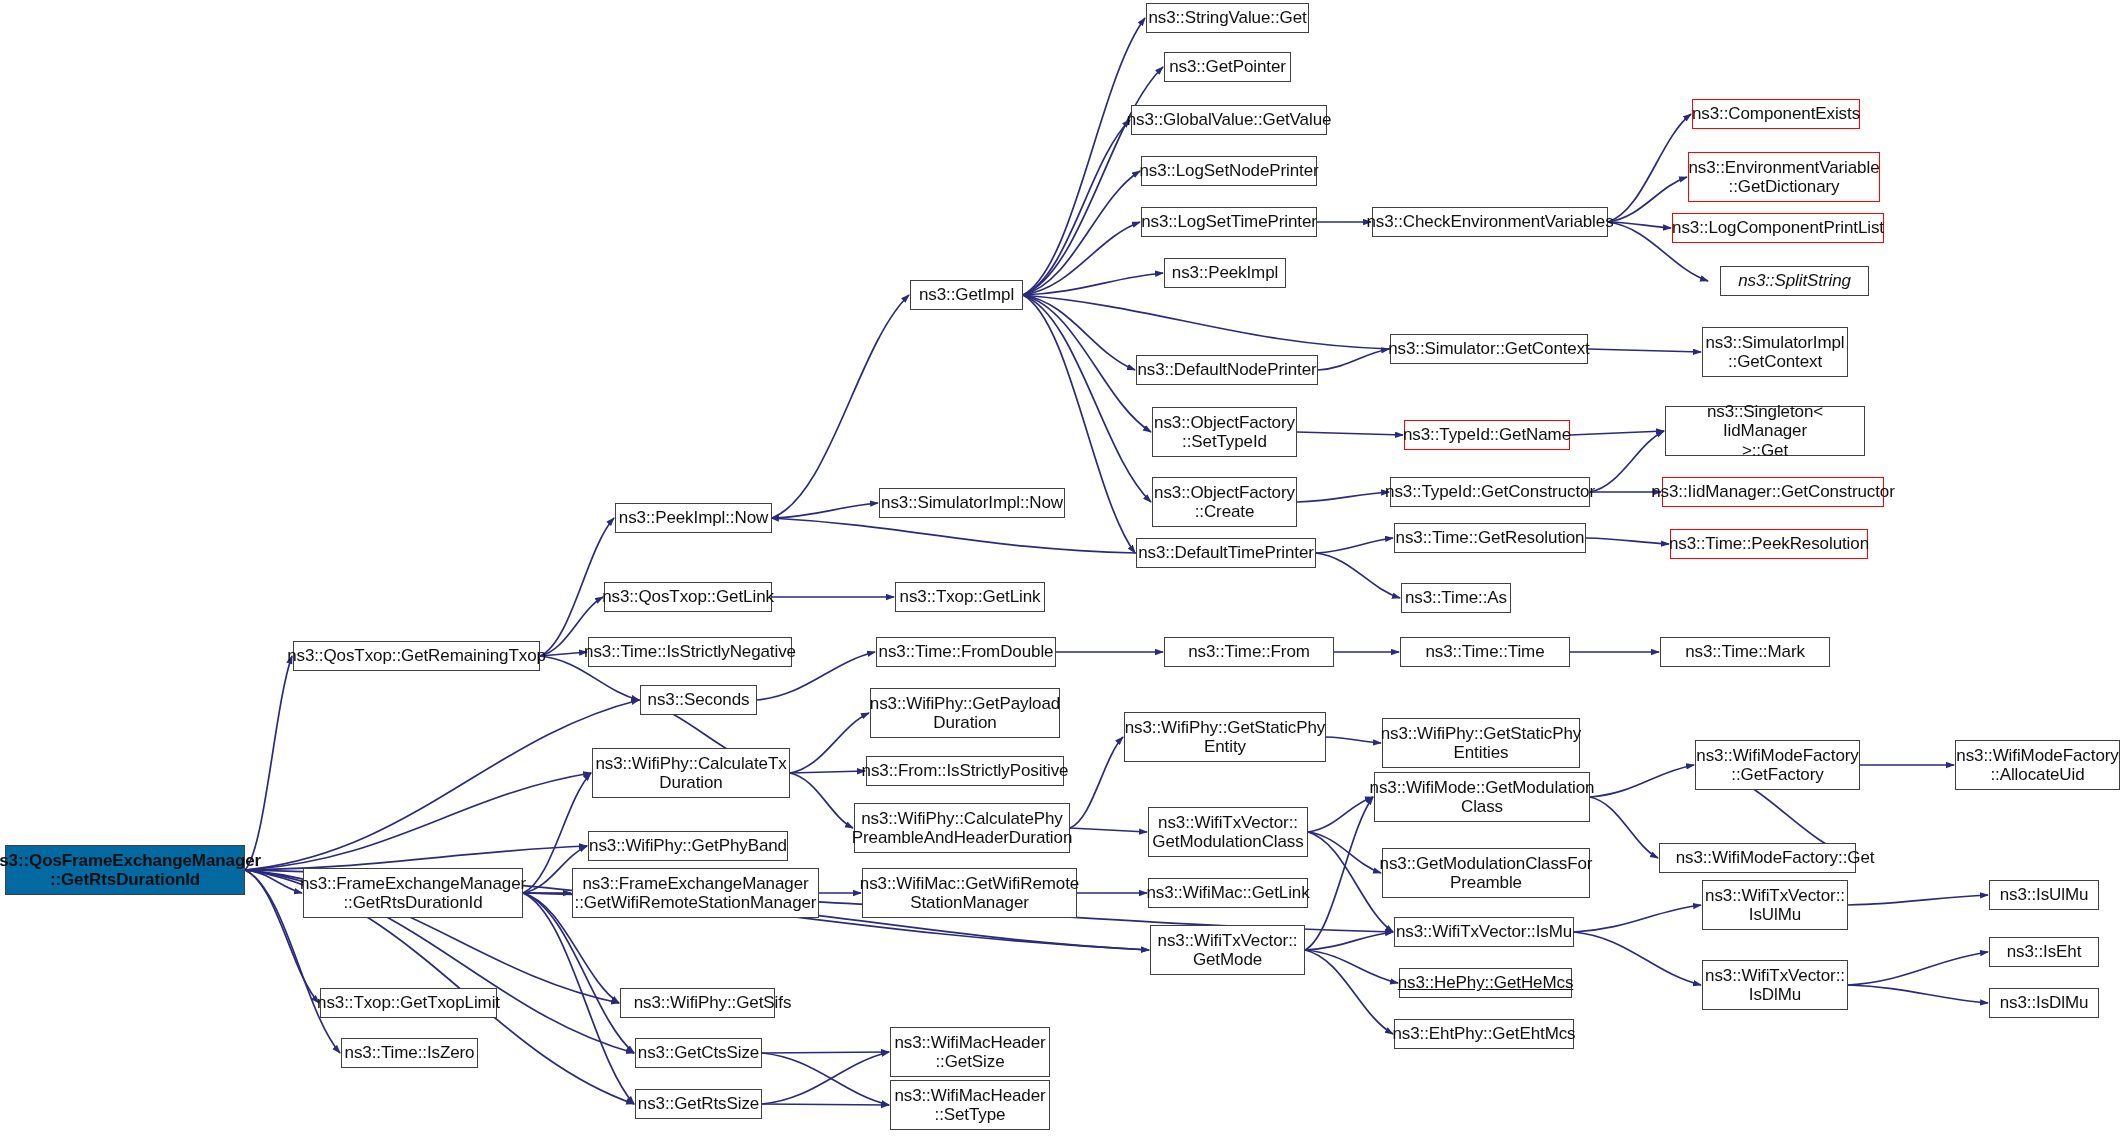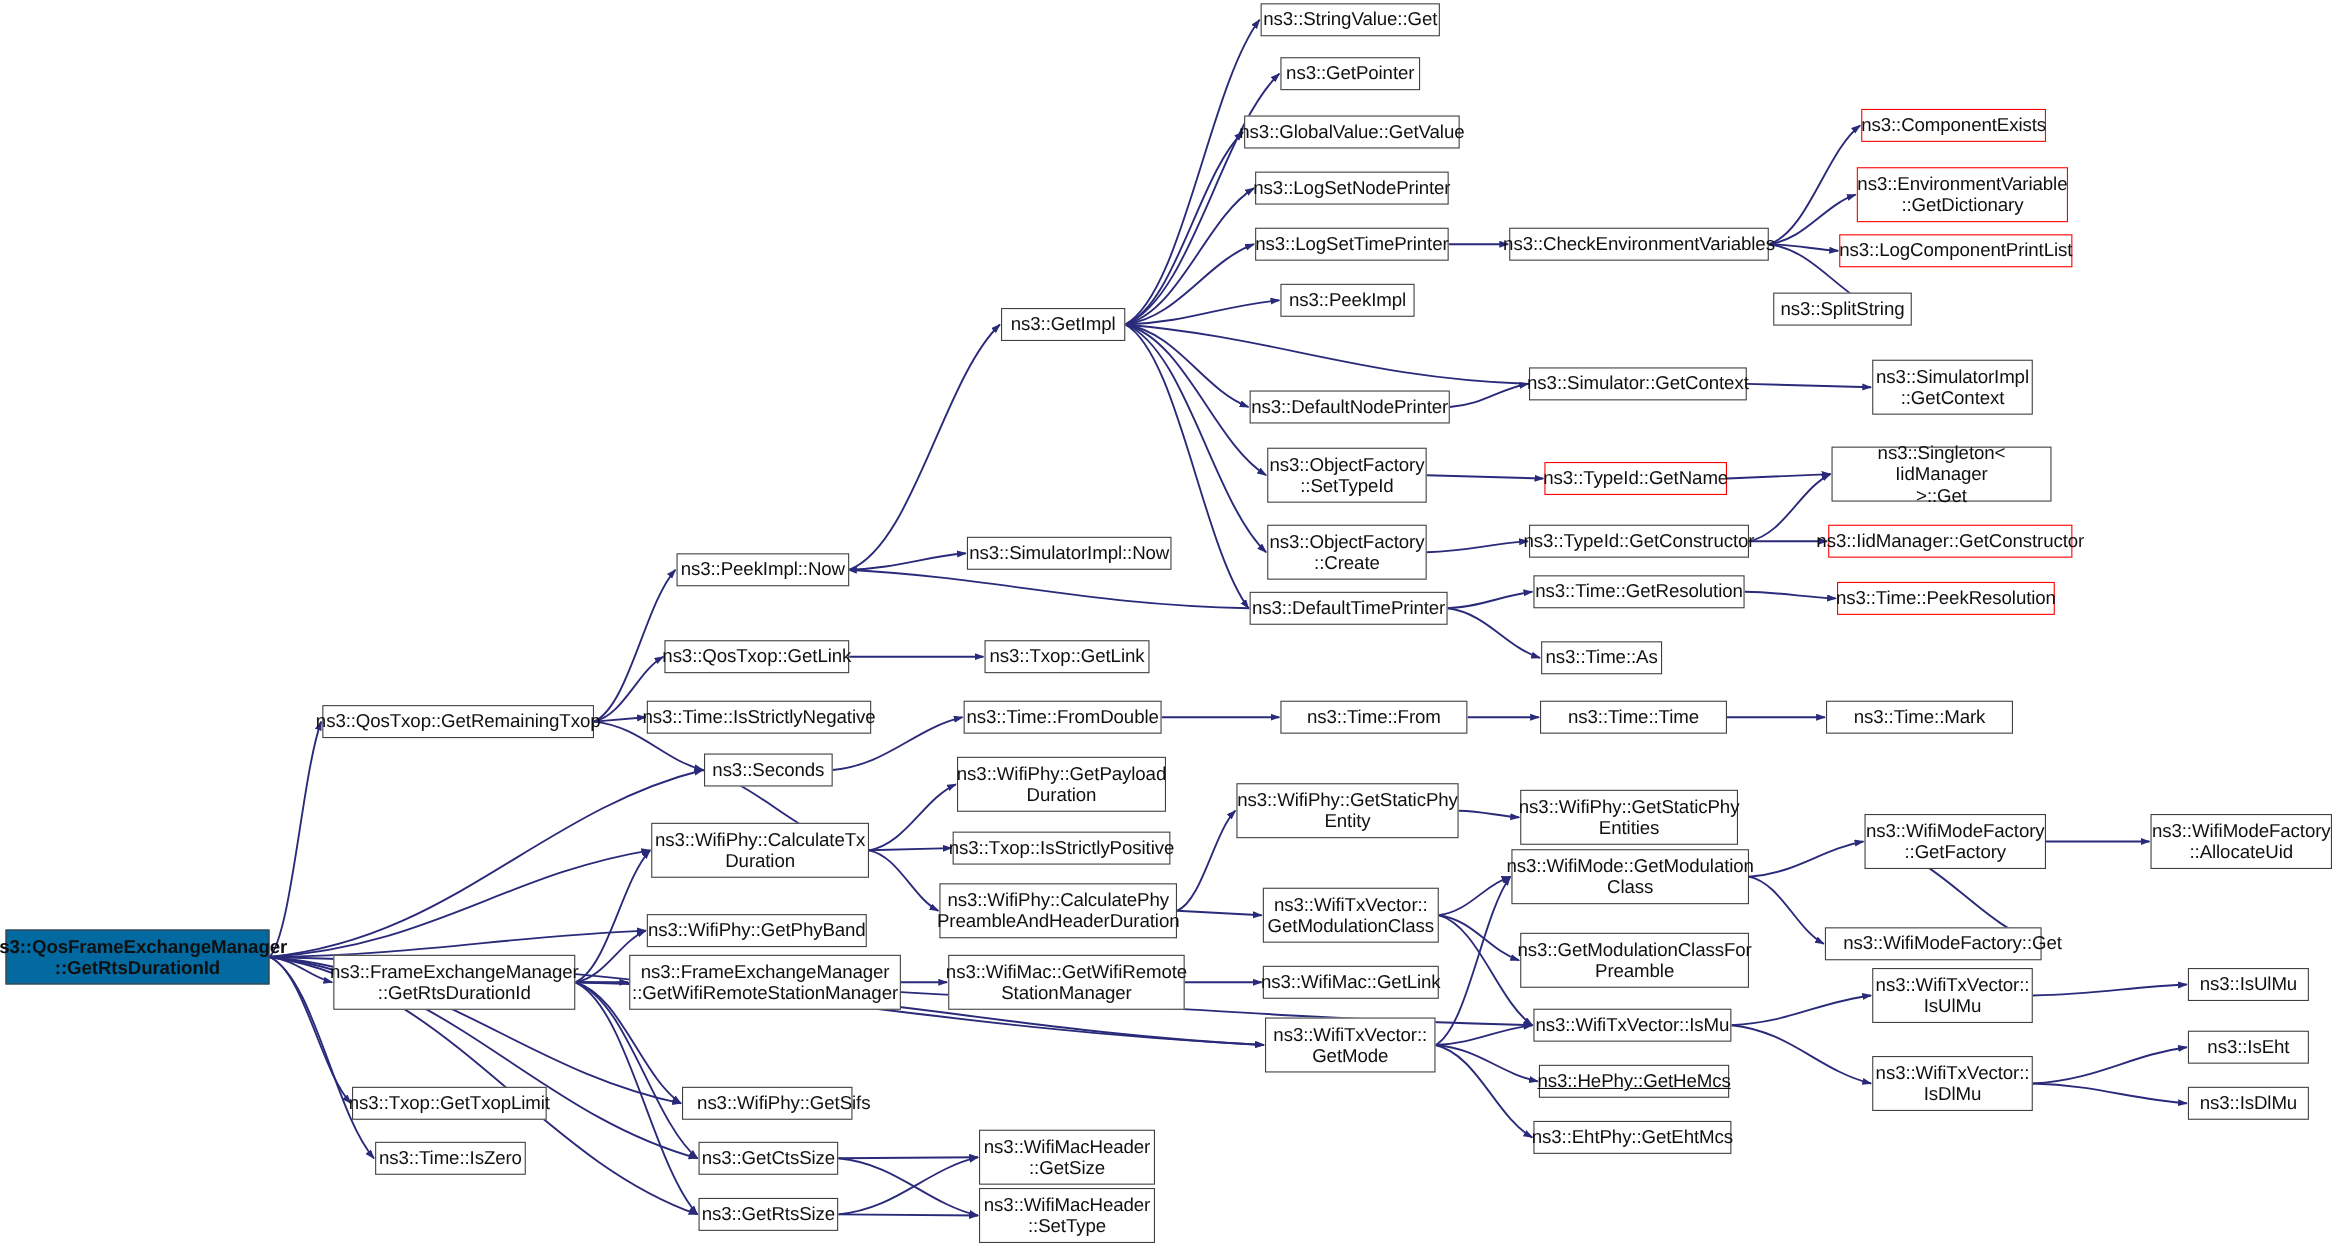--- a/index.html
+++ b/index.html
@@ -143,21 +143,21 @@
 ::GetWifiRemoteStationManager</div>
       <div class="node" style="left: 620px; top: 988px; width: 155px; height: 30px; padding-left: 35px;">ns3::WifiPhy::GetSifs</div>
       <div class="node" style="left: 635px; top: 1038px; width: 127px; height: 30px;">ns3::GetCtsSize</div>
       <div class="node" style="left: 635px; top: 1089px; width: 127px; height: 30px;">ns3::GetRtsSize</div>
       <div class="node" style="left: 910px; top: 280px; width: 113px; height: 30px;">ns3::GetImpl</div>
       <div class="node" style="left: 879px; top: 488px; width: 186px; height: 30px;">ns3::SimulatorImpl::Now</div>
       <div class="node" style="left: 895px; top: 582px; width: 150px; height: 30px;">ns3::Txop::GetLink</div>
       <div class="node" style="left: 876px; top: 637px; width: 180px; height: 30px;">ns3::Time::FromDouble</div>
       <div class="node" style="left: 870px; top: 688px; width: 190px; height: 50px;">ns3::WifiPhy::GetPayload
 Duration</div>
-      <div class="node" style="left: 866px; top: 756px; width: 198px; height: 30px;">ns3::Txop::IsStrictlyPositive</div>
+      <div class="node" style="left: 866px; top: 756px; width: 198px; height: 30px;">ns3::From::IsStrictlyPositive</div>
       <div class="node" style="left: 854px; top: 803px; width: 216px; height: 50px;">ns3::WifiPhy::CalculatePhy
 PreambleAndHeaderDuration</div>
       <div class="node" style="left: 862px; top: 868px; width: 215px; height: 50px;">ns3::WifiMac::GetWifiRemote
 StationManager</div>
       <div class="node" style="left: 890px; top: 1027px; width: 160px; height: 50px;">ns3::WifiMacHeader
 ::GetSize</div>
       <div class="node" style="left: 890px; top: 1080px; width: 160px; height: 50px;">ns3::WifiMacHeader
 ::SetType</div>
       <div class="node" style="left: 1146px; top: 3px; width: 163px; height: 30px;">ns3::StringValue::Get</div>
       <div class="node" style="left: 1164px; top: 52px; width: 127px; height: 30px;">ns3::GetPointer</div>
@@ -170,21 +170,21 @@
 ::SetTypeId</div>
       <div class="node" style="left: 1152px; top: 477px; width: 145px; height: 50px;">ns3::ObjectFactory
 ::Create</div>
       <div class="node" style="left: 1136px; top: 538px; width: 180px; height: 30px;">ns3::DefaultTimePrinter</div>
       <div class="node" style="left: 1372px; top: 207px; width: 236px; height: 30px;">ns3::CheckEnvironmentVariables</div>
       <div class="node" style="left: 1390px; top: 334px; width: 198px; height: 30px;">ns3::Simulator::GetContext</div>
       <div class="node red" style="left: 1692px; top: 99px; width: 168px; height: 30px;">ns3::ComponentExists</div>
       <div class="node red" style="left: 1688px; top: 152px; width: 192px; height: 50px;">ns3::EnvironmentVariable
 ::GetDictionary</div>
       <div class="node red" style="left: 1672px; top: 213px; width: 212px; height: 30px;">ns3::LogComponentPrintList</div>
-      <div class="node" style="left: 1612px; top: 266px; width: 126px; height: 30px;">ns3::SplitString</div>
+      <div class="node" style="left: 1720px; top: 266px; width: 149px; height: 30px; font-style: italic;">ns3::SplitString</div>
       <div class="node" style="left: 1702px; top: 327px; width: 146px; height: 50px;">ns3::SimulatorImpl
 ::GetContext</div>
       <div class="node red" style="left: 1404px; top: 420px; width: 166px; height: 30px;">ns3::TypeId::GetName</div>
       <div class="node" style="left: 1390px; top: 477px; width: 200px; height: 30px;">ns3::TypeId::GetConstructor</div>
       <div class="node" style="left: 1394px; top: 523px; width: 192px; height: 30px;">ns3::Time::GetResolution</div>
       <div class="node" style="left: 1401px; top: 583px; width: 110px; height: 30px;">ns3::Time::As</div>
       <div class="node" style="left: 1665px; top: 406px; width: 200px; height: 50px;">ns3::Singleton&lt; IidManager
 &gt;::Get</div>
       <div class="node red" style="left: 1662px; top: 477px; width: 222px; height: 30px;">ns3::IidManager::GetConstructor</div>
       <div class="node red" style="left: 1670px; top: 529px; width: 198px; height: 30px;">ns3::Time::PeekResolution</div>

